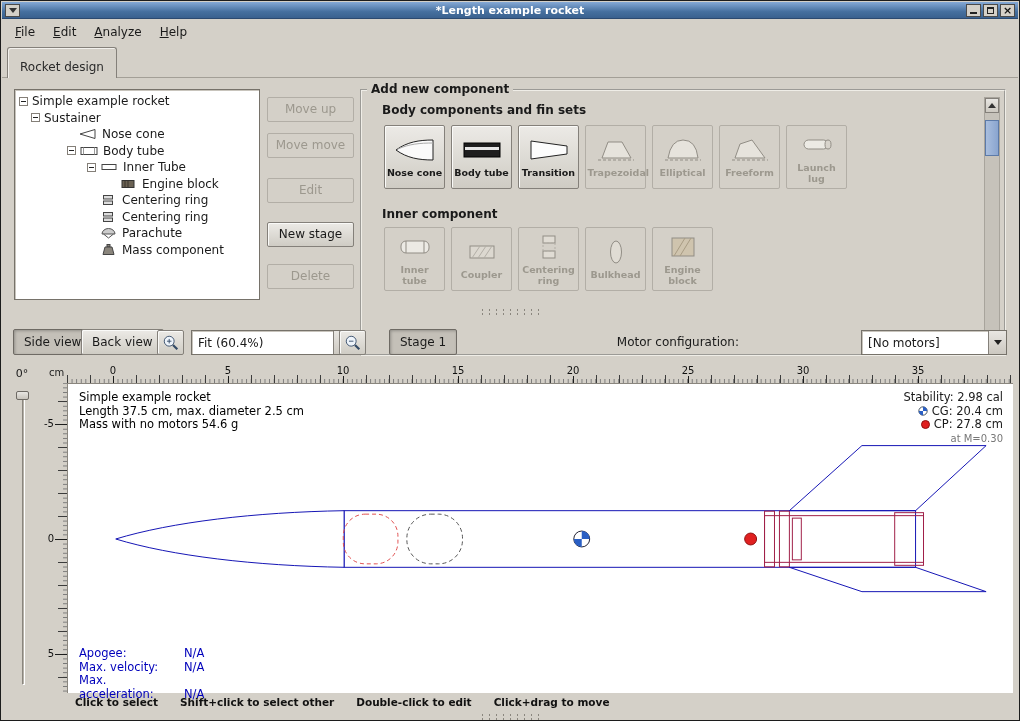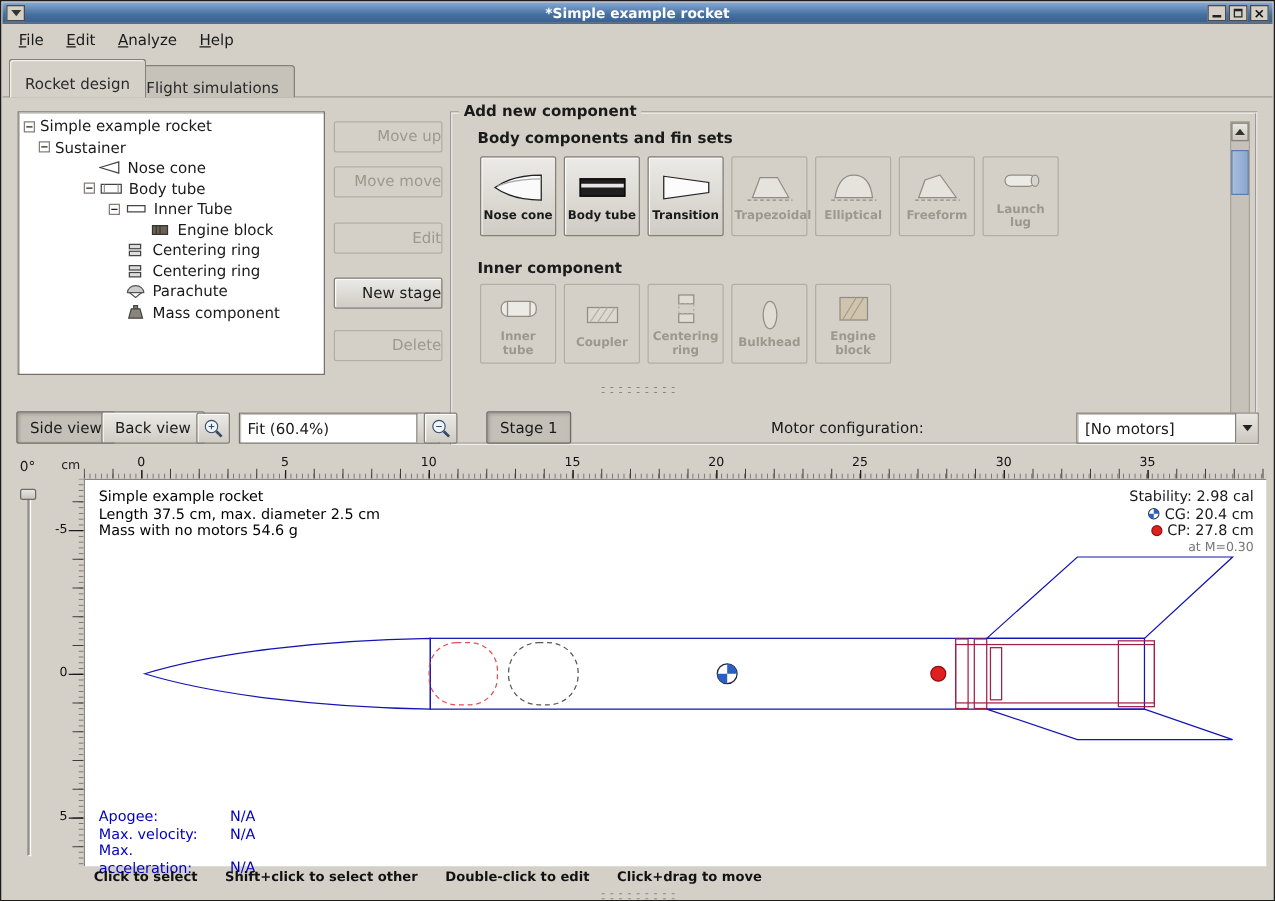--- a/index.html
+++ b/index.html
@@ -35,21 +35,21 @@
 .disabled-btn{background:#d4d0c8;border:1px solid #b2aea6;border-radius:2px;box-shadow:none;color:#9c988e}
 
 
 .tree{position:absolute;left:13px;top:88px;width:246px;height:211px;background:#fff;border:1px solid #76726a;box-shadow:inset 1px 1px 0 #c8c4bc;padding-top:3px;overflow:hidden}
 .tree-row{height:16.5px;display:flex;align-items:center;white-space:nowrap;font-size:12px}
 .expander{flex:0 0 auto;width:9px;height:9px;border:1px solid #847f78;background:#fff;position:relative;margin-right:4px}
 .expander::after{content:"";position:absolute;left:1px;right:1px;top:3px;border-top:1px solid #222}
 .ticon{flex:0 0 auto;width:19px;height:12px;margin-right:4px}
 
 
-.act-btn{position:absolute;left:266px;width:87px;height:25px;font-size:12px;text-align:right;line-height:23px}
+.act-btn{position:absolute;left:266px;width:87px;height:25px;font-size:12px;text-align:center;line-height:23px}
 
 
 .group{position:absolute;left:359px;top:88px;right:13px;height:267px;border:2px groove #efede7}
 .group-title{position:absolute;top:-9px;left:5px;background:#d4d0c8;padding:0 4px;font-weight:bold;font-size:12px}
 .sec-label{position:absolute;left:20px;font-weight:bold;font-size:12px}
 .comp-btn{position:absolute;width:61px;height:64px;display:flex;flex-direction:column;align-items:center;justify-content:center;gap:3px}
 .comp-label{font-size:9.5px;font-weight:bold;text-align:center;line-height:1.1;max-width:56px}
 .comp-btn.off .comp-label{color:#9c988e}
 .comp-icon{width:44px;height:30px}
 
@@ -104,21 +104,21 @@
 </style>
 </head>
 <body>
 
 <div class="window">
 
   <div class="titlebar">
     <div class="win-icon">
         <span class="tri"></span>
       </div>
-    <div class="title-text">*Simple example rocket</div>
+    <div class="title-text">*Length example rocket</div>
     <div class="win-btns">
       <div class="win-btn">
           <span class="gl-min"></span>
         </div>
       <div class="win-btn">
           <span class="gl-max"></span>
         </div>
       <div class="win-btn">
           <span class="gl-close">×</span>
         </div>
@@ -127,21 +127,20 @@
 
   <div class="menubar">
     <span class="menu-item">File</span>
     <span class="menu-item">Edit</span>
     <span class="menu-item">Analyze</span>
     <span class="menu-item">Help</span>
   </div>
 
   <div class="tabstrip">
     <div class="tab active" style="left:5px">Rocket design</div>
-    <div class="tab" style="left:102px">Flight simulations</div>
   </div>
 
   <div class="tree">
     <div class="tree-row" style="padding-left:4px">
       <span class="expander"></span>
       <span>Simple example rocket</span>
     </div>
     <div class="tree-row" style="padding-left:16px">
       <span class="expander"></span>
       <span>Sustainer</span>

